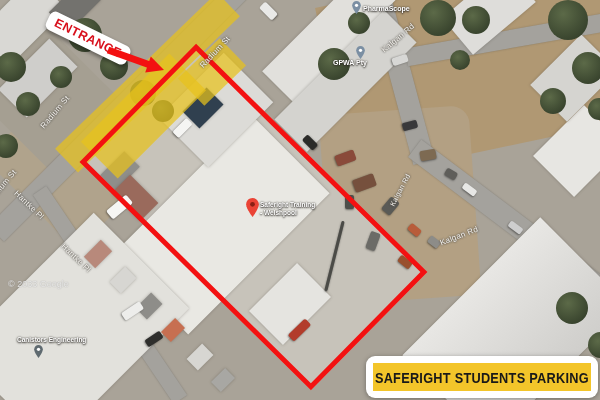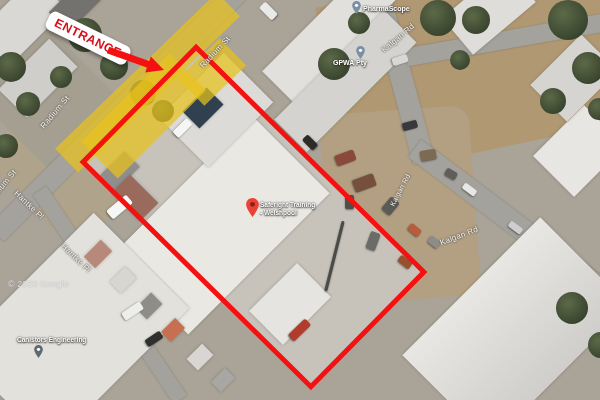--- a/index.html
+++ b/index.html
@@ -161,14 +161,19 @@
   <div class="place-label" style="left:17px;top:336px;font-size:6.5px;">Canistors Engineering</div>
 
   <div id="watermark">© 2033 Google</div>
 
   <div id="entrance-label">ENTRANCE</div>
   <svg class="a" width="600" height="400" style="left:0;top:0;pointer-events:none;">
     <line x1="108" y1="50" x2="150" y2="65" stroke="var(--highlight-red)" stroke-width="7"></line>
     <polygon points="164,70 145.2,72.4 150.8,56.4" fill="var(--highlight-red)"></polygon>
   </svg>
 
+  <div id="banner">
+    <div id="banner-inner">
+      <span>SAFERIGHT STUDENTS PARKING</span>
+    </div>
+  </div>
 
 </div>
 
 </body></html>

